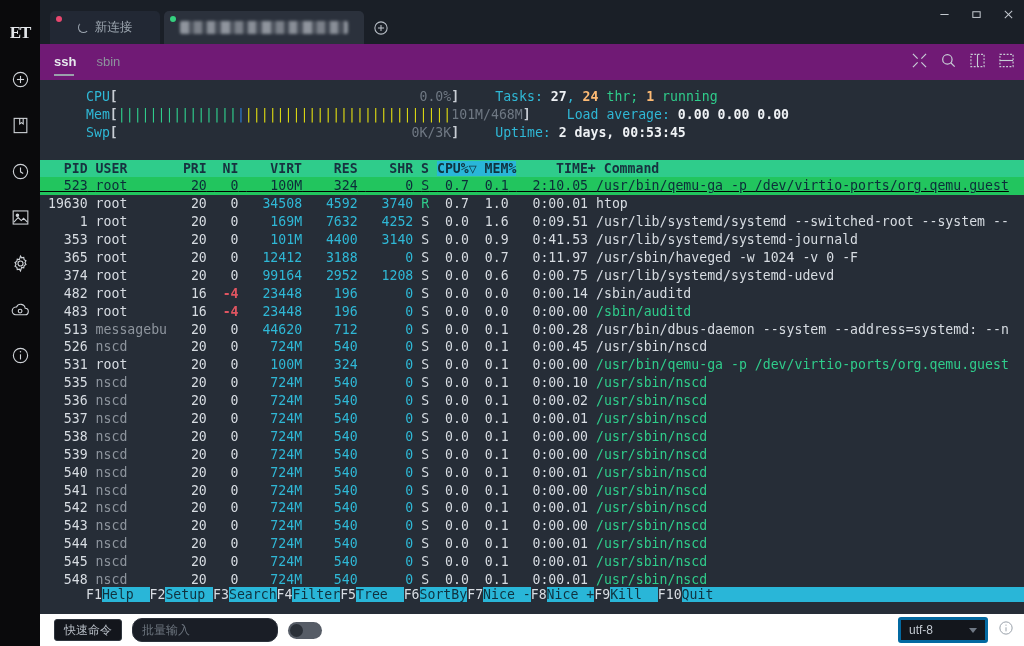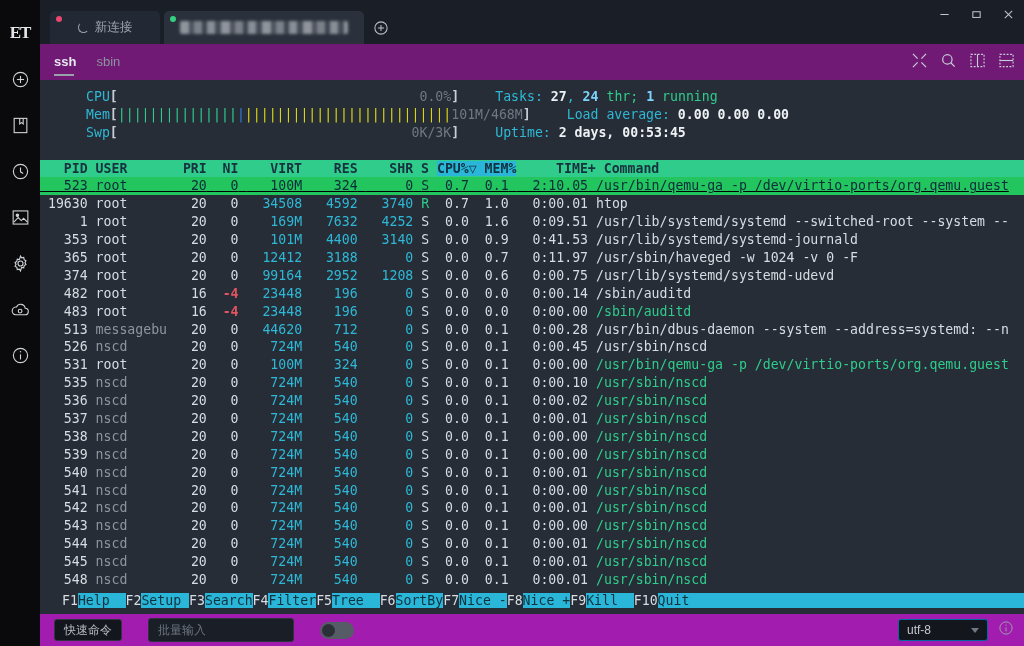--- a/index.html
+++ b/index.html
@@ -82,71 +82,71 @@
     font-family:"DejaVu Sans Mono","Liberation Mono", monospace;
     font-size:13.2px; line-height:17.9px;
     padding:8px 0 0 0;
   }
   .trow { white-space:pre; height:17.9px; }
   .pad { padding-left:46px; }
 
   
   .c-cyan   { color:#2fb8d6; }
   .c-green  { color:#2fcc8b; }
-  .c-greenb { color:#7dd3fc; font-weight:bold; }
+  .c-greenb { color:#fdba74; font-weight:bold; }
   .c-white  { color:#d7dce2; }
   .c-whiteb { color:#eef1f4; font-weight:bold; }
   .c-gray   { color:#8e959e; }
   .c-dim    { color:#6f7883; }
   .c-red    { color:#e05561; font-weight:bold; }
   .c-bracket{ color:#c9ced5; font-weight:bold; }
 
   .hdr { background:#2fcc8b; color:#17313f; font-weight:bold; }
   .hdr .sortcol { background:#29b6d8; color:#10323f; }
   .selrow { background:#22c55e;text-decoration:underline; }
   .selrow span { color:#0d2d3a !important; }
 
   .meterbar .g { color:#2fcc8b; }
   .meterbar .y { color:#d8d513; }
   .meterbar .b { color:#2f7fd6; }
 
   
   .fnbar {
-    position:absolute; left:0; right:0; bottom:4px; height:18px;
+    position:absolute; left:0; right:0; bottom:10px; height:18px;
     font-family:"DejaVu Sans Mono","Liberation Mono", monospace;
     font-size:13.2px; line-height:18px; white-space:pre;
-    background:#262d37; padding-left:22px;
+    background:#262d37; padding-left:46px;
   }
   .fk { color:#d7dce2; }
   .fl { background:#29b6d8; color:#10323f; }
 
   
   .bottombar {
-    height:32px; background:#a21caf; display:flex; align-items:center;
-    padding:0 10px 0 14px; gap:26px; flex:0 0 32px;
+    height:32px; background:#ffffff; display:flex; align-items:center;
+    padding:0 10px 0 14px; gap:10px; flex:0 0 32px;
   }
   .qcmd {
     background:#13161c; border:1px solid #30363f; border-radius:3px;
     color:#b7bdc5; font-size:12px; padding:4px 9px; line-height:1;
   }
   .batch {
-    background:#1a1e26; border:1px solid #2d333c; border-radius:3px;
+    background:#1a1e26; border:1px solid #2d333c; border-radius:10px;
     color:#6d757f; font-size:12px; padding:5px 9px; width:146px; line-height:1;
   }
   .toggle {
     width:34px; height:17px; border-radius:9px; background:#565c66;
     position:relative; flex:0 0 34px;
   }
   .toggle::after {
     content:""; position:absolute; left:2px; top:2px; width:13px; height:13px;
     border-radius:50%; background:#2b3038;
   }
   .bb-right { margin-left:auto; display:flex; align-items:center; gap:10px; }
   .encsel {
-    background:#13161c; border:1px solid #0369a1; border-radius:3px;
+    background:#13161c; border:3px solid #0369a1; border-radius:3px;
     color:#c4cad2; font-size:12px; padding:4px 8px; width:90px;
     display:flex; align-items:center; justify-content:space-between; line-height:1;
   }
   .caret { width:0;height:0;border-left:4px solid transparent;border-right:4px solid transparent;border-top:5px solid #6f7884; }
   .infoicon { color:#9aa2ab; }
 </style>
 </head>
 <body>
 
 <div id="app">

